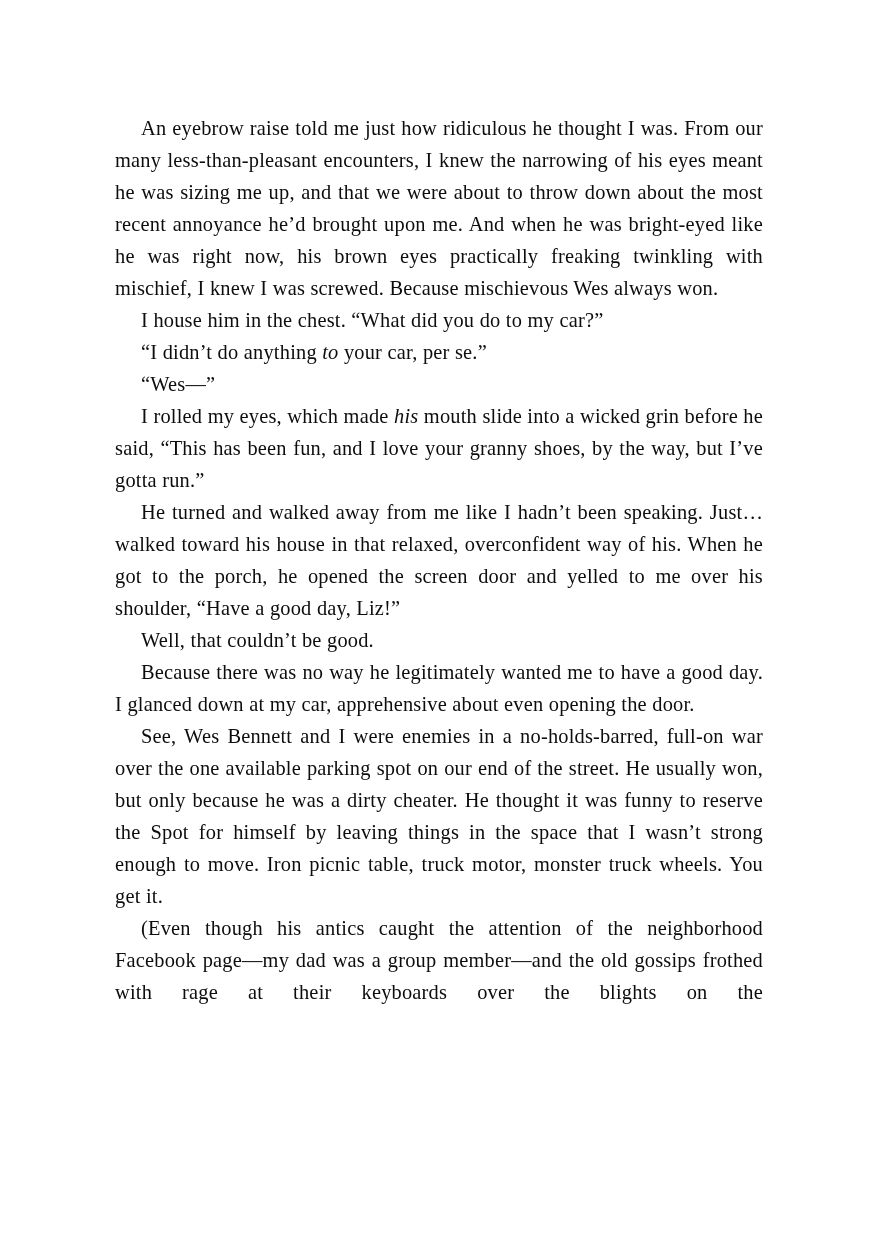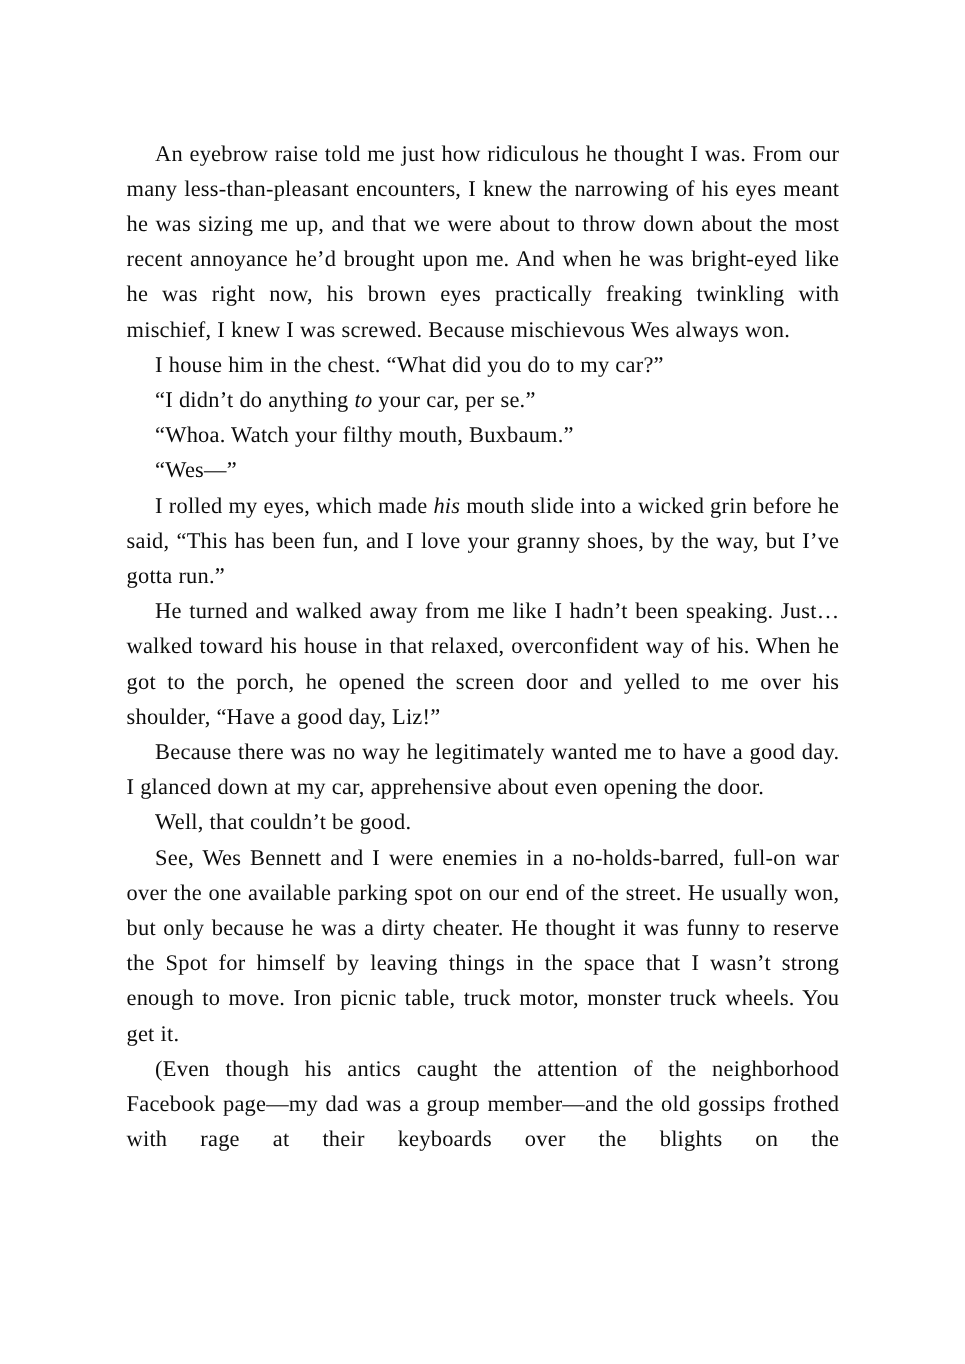--- a/index.html
+++ b/index.html
@@ -7,21 +7,21 @@
     margin: 0;
     padding: 0;
     background: #ffffff;
   }
 
   .page {
     position: relative;
     width: 877px;
     height: 1072px;
     background: #ffffff;
-    margin: 12px auto;
+    margin: 0 auto;
     overflow: hidden;
     font-family: "Liberation Serif", "DejaVu Serif", serif;
     color: #0d0d0d;
     box-sizing: border-box;
   }
 
   .text-block {
     position: absolute;
     left: 115px;
     top: 112px;
@@ -69,25 +69,24 @@
 </style>
 </head>
 <body>
 
 <div class="page">
 
   <div class="text-block">
       <p class="para"><span>An eyebrow raise told me just how ridiculous he thought I was. From our many less-than-pleasant encounters, I knew the narrowing of his eyes meant he was sizing me up, and that we were about to throw down about the most recent annoyance he’d brought upon me. And when he was bright-eyed like he was right now, his brown eyes practically freaking twinkling with mischief, I knew I was screwed. Because mischievous Wes always won.</span></p>
       <p class="para"><span>I house him in the chest. “What did you do to my car?”</span></p>
       <p class="para"><span>“I didn’t do anything </span><em>to</em><span> your car, per se.”</span></p>
-      <p class="para"><span>“Whoa. Watch your filthy mouth, Buxbaum.”</span></p>
       <p class="para"><span>“Wes—”</span></p>
       <p class="para"><span>I rolled my eyes, which made </span><em>his</em><span> mouth slide into a wicked grin before he said, “This has been fun, and I love your granny shoes, by the way, but I’ve gotta run.”</span></p>
       <p class="para"><span>He turned and walked away from me like I hadn’t been speaking. Just… walked toward his house in that relaxed, overconfident way of his. When he got to the porch, he opened the screen door and yelled to me over his shoulder, “Have a good day, Liz!”</span></p>
+      <p class="para"><span>Well, that couldn’t be good.</span></p>
       <p class="para"><span>Because there was no way he legitimately wanted me to have a good day. I glanced down at my car, apprehensive about even opening the door.</span></p>
-      <p class="para"><span>Well, that couldn’t be good.</span></p>
       <p class="para"><span>See, Wes Bennett and I were enemies in a no-holds-barred, full-on war over the one available parking spot on our end of the street. He usually won, but only because he was a dirty cheater. He thought it was funny to reserve the Spot for himself by leaving things in the space that I wasn’t strong enough to move. Iron picnic table, truck motor, monster truck wheels. You get it.</span></p>
       <p class="para cut-off"><span>(Even though his antics caught the attention of the neighborhood Facebook page—my dad was a group member—and the old gossips frothed with rage at their keyboards over the blights on the</span></p>
     </div>
 
   <div class="folio">7</div>
 
 </div>
 
 </body></html>

